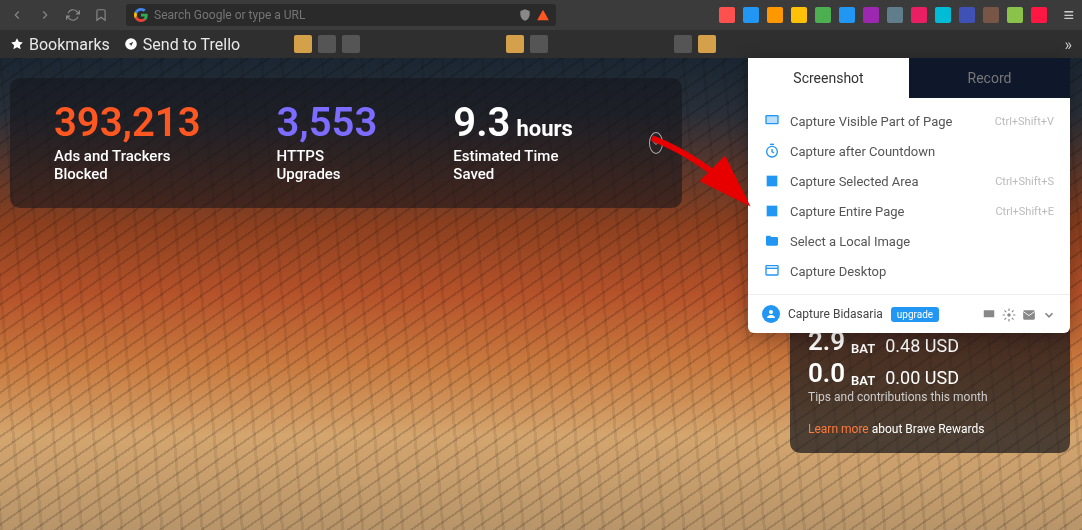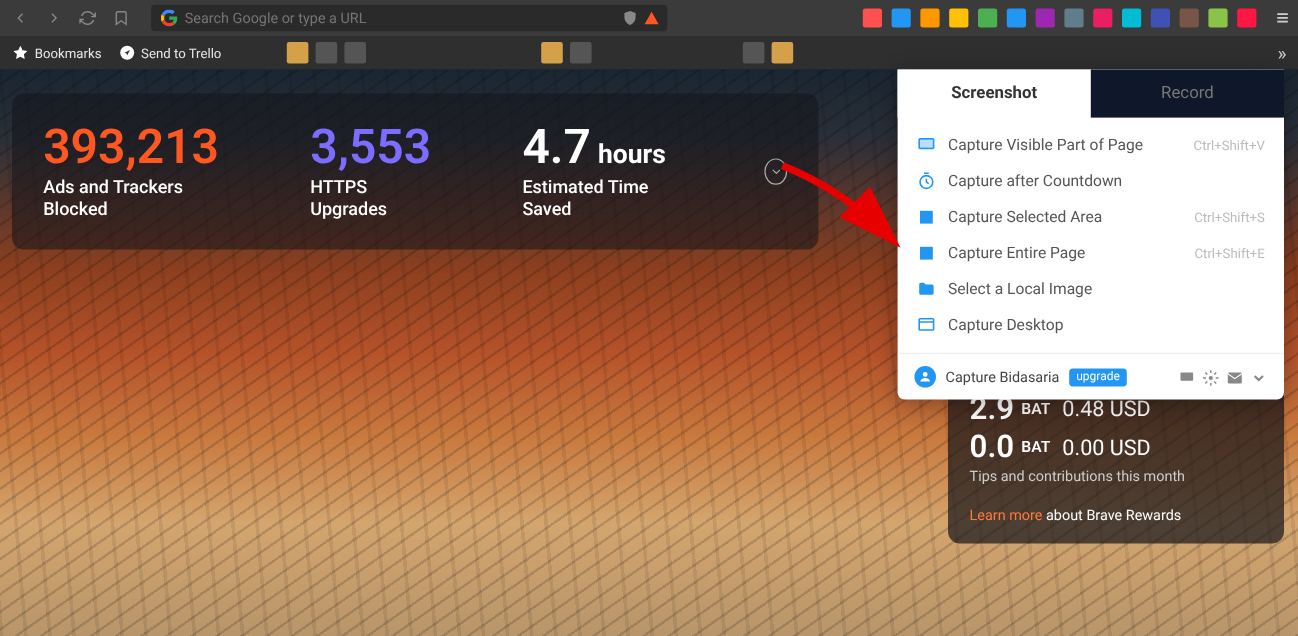--- a/index.html
+++ b/index.html
@@ -8,55 +8,55 @@
 .nav-btn{width:18px;height:18px;display:flex;align-items:center;justify-content:center;color:#888;cursor:pointer}
 .nav-btn svg{width:14px;height:14px}
 .url-bar{flex:0 0 430px;height:22px;background:#2a2a2a;border-radius:3px;display:flex;align-items:center;padding:0 8px;margin-left:6px;position:relative}
 .url-bar .google-icon{width:14px;height:14px;margin-right:6px}
 .url-bar input{background:none;border:none;color:#aaa;font-size:12px;outline:none;flex:1}
 .url-end{position:absolute;right:6px;display:flex;gap:4px;align-items:center}
 .ext-icons{display:flex;gap:8px;margin-left:auto;align-items:center}
 .ext-icon{width:16px;height:16px;border-radius:2px}
 .hamburger{color:#ccc;font-size:18px;margin-left:6px;cursor:pointer}
 .bookmarks-bar{height:28px;background:#2f2f2f;display:flex;align-items:center;padding:0 10px;gap:14px;position:relative}
-.bm-item{display:flex;align-items:center;gap:5px;color:#e8e8e8;font-size:11px;cursor:pointer}
+.bm-item{display:flex;align-items:center;gap:5px;color:#e8e8e8;font-size:16px;cursor:pointer}
 .bm-star{width:14px;height:14px}
 .bm-tiles{display:flex;gap:6px;margin-left:40px}
 .bm-tile{width:18px;height:18px;background:#666;border-radius:2px}
 .bm-overflow{position:absolute;right:10px;color:#ccc;font-size:16px;cursor:pointer}
 .content{position:relative;width:100%;height:472px;background:linear-gradient(180deg,#1a2632 0%,#2a2f38 12%,#8b3f1f 35%,#b5522a 50%,#c97a3f 65%,#d4a56e 80%,#b8956a 100%)}
 .texture{position:absolute;inset:0;background:repeating-linear-gradient(-35deg,rgba(0,0,0,0.15) 0px,rgba(0,0,0,0.15) 2px,transparent 2px,transparent 12px),repeating-linear-gradient(85deg,rgba(0,0,0,0.08) 0px,rgba(0,0,0,0.08) 3px,transparent 3px,transparent 20px)}
-.stats-panel{position:absolute;top:20px;left:10px;right:400px;height:130px;background:rgba(20,20,25,0.55);border-radius:10px;display:flex;align-items:center;padding:0 26px;gap:76px}
+.stats-panel{position:absolute;top:20px;left:10px;right:400px;height:130px;background:rgba(20,20,25,0.55);border-radius:10px;display:flex;align-items:center;padding:0 44px;gap:76px}
 .stat{display:flex;flex-direction:column;gap:4px}
 .stat-num{font-size:40px;font-weight:600;line-height:1}
 .stat-label{color:#fff;font-size:15px;font-weight:500}
 .stat-inline{display:flex;align-items:baseline;gap:6px}
 .stat-unit{color:#fff;font-size:22px;font-weight:700}
 .stat1{color:#ff5722}
 .stat2{color:#7c6cff}
 .stat3{color:#fff}
 .stats-toggle{margin-left:auto;width:22px;height:22px;border:1.5px solid #aaa;border-radius:50%;display:flex;align-items:center;justify-content:center;color:#aaa;cursor:pointer}
 .popup{position:absolute;top:0;right:12px;width:322px;background:#fff;border-radius:0 0 6px 6px;box-shadow:0 4px 20px rgba(0,0,0,0.3);z-index:10}
 .popup-tabs{display:flex;height:40px}
 .popup-tab{flex:1;display:flex;align-items:center;justify-content:center;font-size:14px;cursor:pointer;color:#777}
-.popup-tab.active{color:#333;font-weight:700;background:#fff}
+.popup-tab.active{color:#333;font-weight:400;background:#fff}
 .popup-tab:not(.active){background:#0f172a}
 .popup-items{padding:8px 0}
 .popup-item{display:flex;align-items:center;padding:7px 16px;cursor:pointer;gap:10px}
 .pi-icon{width:16px;height:16px;flex-shrink:0;border-radius:2px}
 .pi-label{font-size:13px;color:#555;flex:1}
 .pi-shortcut{font-size:11px;color:#bbb}
 .popup-footer{border-top:1px solid #eee;padding:10px 14px;display:flex;align-items:center;gap:8px}
 .pf-avatar{width:18px;height:18px;border-radius:50%;background:#2196f3;display:flex;align-items:center;justify-content:center}
 .pf-name{font-size:12px;color:#444}
 .pf-upgrade{background:#2196f3;color:#fff;font-size:10px;padding:2px 6px;border-radius:3px;cursor:pointer}
 .pf-icons{margin-left:auto;display:flex;gap:6px;color:#888}
 .pf-icons span{width:14px;height:14px;cursor:pointer}
 .rewards{position:absolute;top:252px;right:12px;width:280px;background:rgba(20,20,25,0.7);border-radius:10px;padding:16px 18px;color:#fff}
-.rw-row{display:flex;align-items:center;gap:6px;margin-bottom:2px}
+.rw-row{display:flex;align-items:flex-end;gap:6px;margin-bottom:2px}
 .rw-num{font-size:26px;font-weight:600}
 .rw-cur{font-size:13px;font-weight:600}
 .rw-usd{font-size:18px;margin-left:4px}
 .rw-sub{font-size:12px;color:#ccc;margin-bottom:14px}
 .rw-link{font-size:12px;color:#ff7a3d;cursor:pointer}
 .rw-text{font-size:12px;color:#fff}
 .arrow{position:absolute;top:70px;right:320px;z-index:11}
 .arrow svg{width:120px;height:90px}
 </style>
 </head>
@@ -152,21 +152,21 @@
     <div class="stat">
       <div class="stat-num stat1">393,213</div>
       <div class="stat-label">Ads and Trackers Blocked</div>
     </div>
     <div class="stat">
       <div class="stat-num stat2">3,553</div>
       <div class="stat-label">HTTPS Upgrades</div>
     </div>
     <div class="stat">
       <div class="stat-inline">
-        <span class="stat-num stat3">4.7</span>
+        <span class="stat-num stat3">9.3</span>
         <span class="stat-unit">hours</span>
       </div>
       <div class="stat-label">Estimated Time Saved</div>
     </div>
     <div class="stats-toggle">
       <svg width="12" height="12" viewBox="0 0 24 24" fill="none" stroke="currentColor" stroke-width="2">
           <path d="M6 9l6 6 6-6"></path>
         </svg>
     </div>
   </div>

